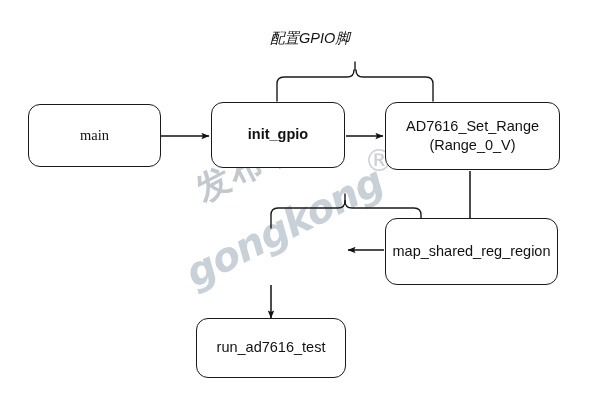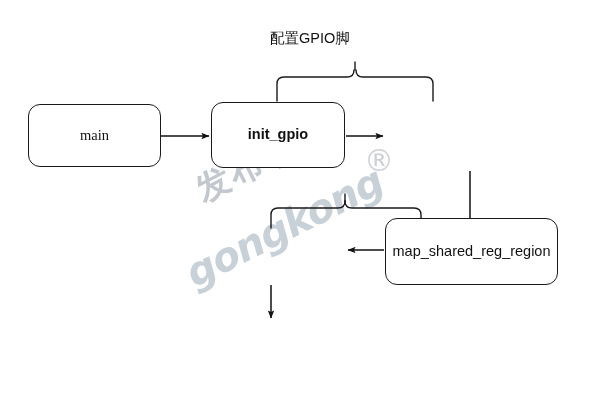--- a/index.html
+++ b/index.html
@@ -120,31 +120,38 @@
 
     <line x1="346" y1="136" x2="383" y2="136" stroke="#111111" stroke-width="1.5" marker-end="url(#arrow)"></line>
 
     <line x1="470" y1="171" x2="470" y2="227" stroke="#111111" stroke-width="1.5" marker-end="url(#arrow)"></line>
 
     <line x1="384" y1="250" x2="348" y2="250" stroke="#111111" stroke-width="1.5" marker-end="url(#arrow)"></line>
 
     <line x1="271" y1="285" x2="271" y2="318" stroke="#111111" stroke-width="1.5" marker-end="url(#arrow)"></line>
   </svg>
 
-  <div class="edge-label" style="left:270px; top:29px;">配置GPIO脚</div>
+  <div class="edge-label" style="left:270px; top:29px;font-style:italic;">配置GPIO脚</div>
 
 
   <div class="node" style="left:28px; top:104px; width:133px; height:63px;font-family:Liberation Serif, serif;">
     <span class="label">main</span>
   </div>
 
   <div class="node" style="left:211px; top:102px; width:134px; height:66px;font-weight:bold;">
     <span class="label">init_gpio</span>
   </div>
 
+  <div class="node" style="left:385px; top:102px; width:175px; height:68px;">
+    <span class="label">AD7616_Set_Range
+(Range_0_V)</span>
+  </div>
 
 
   <div class="node" style="left:385px; top:218px; width:173px; height:67px;">
     <span class="label">map_shared_reg_region</span>
   </div>
 
+  <div class="node" style="left:196px; top:318px; width:150px; height:60px;">
+    <span class="label">run_ad7616_test</span>
+  </div>
 
 </div>
 
 </body></html>

